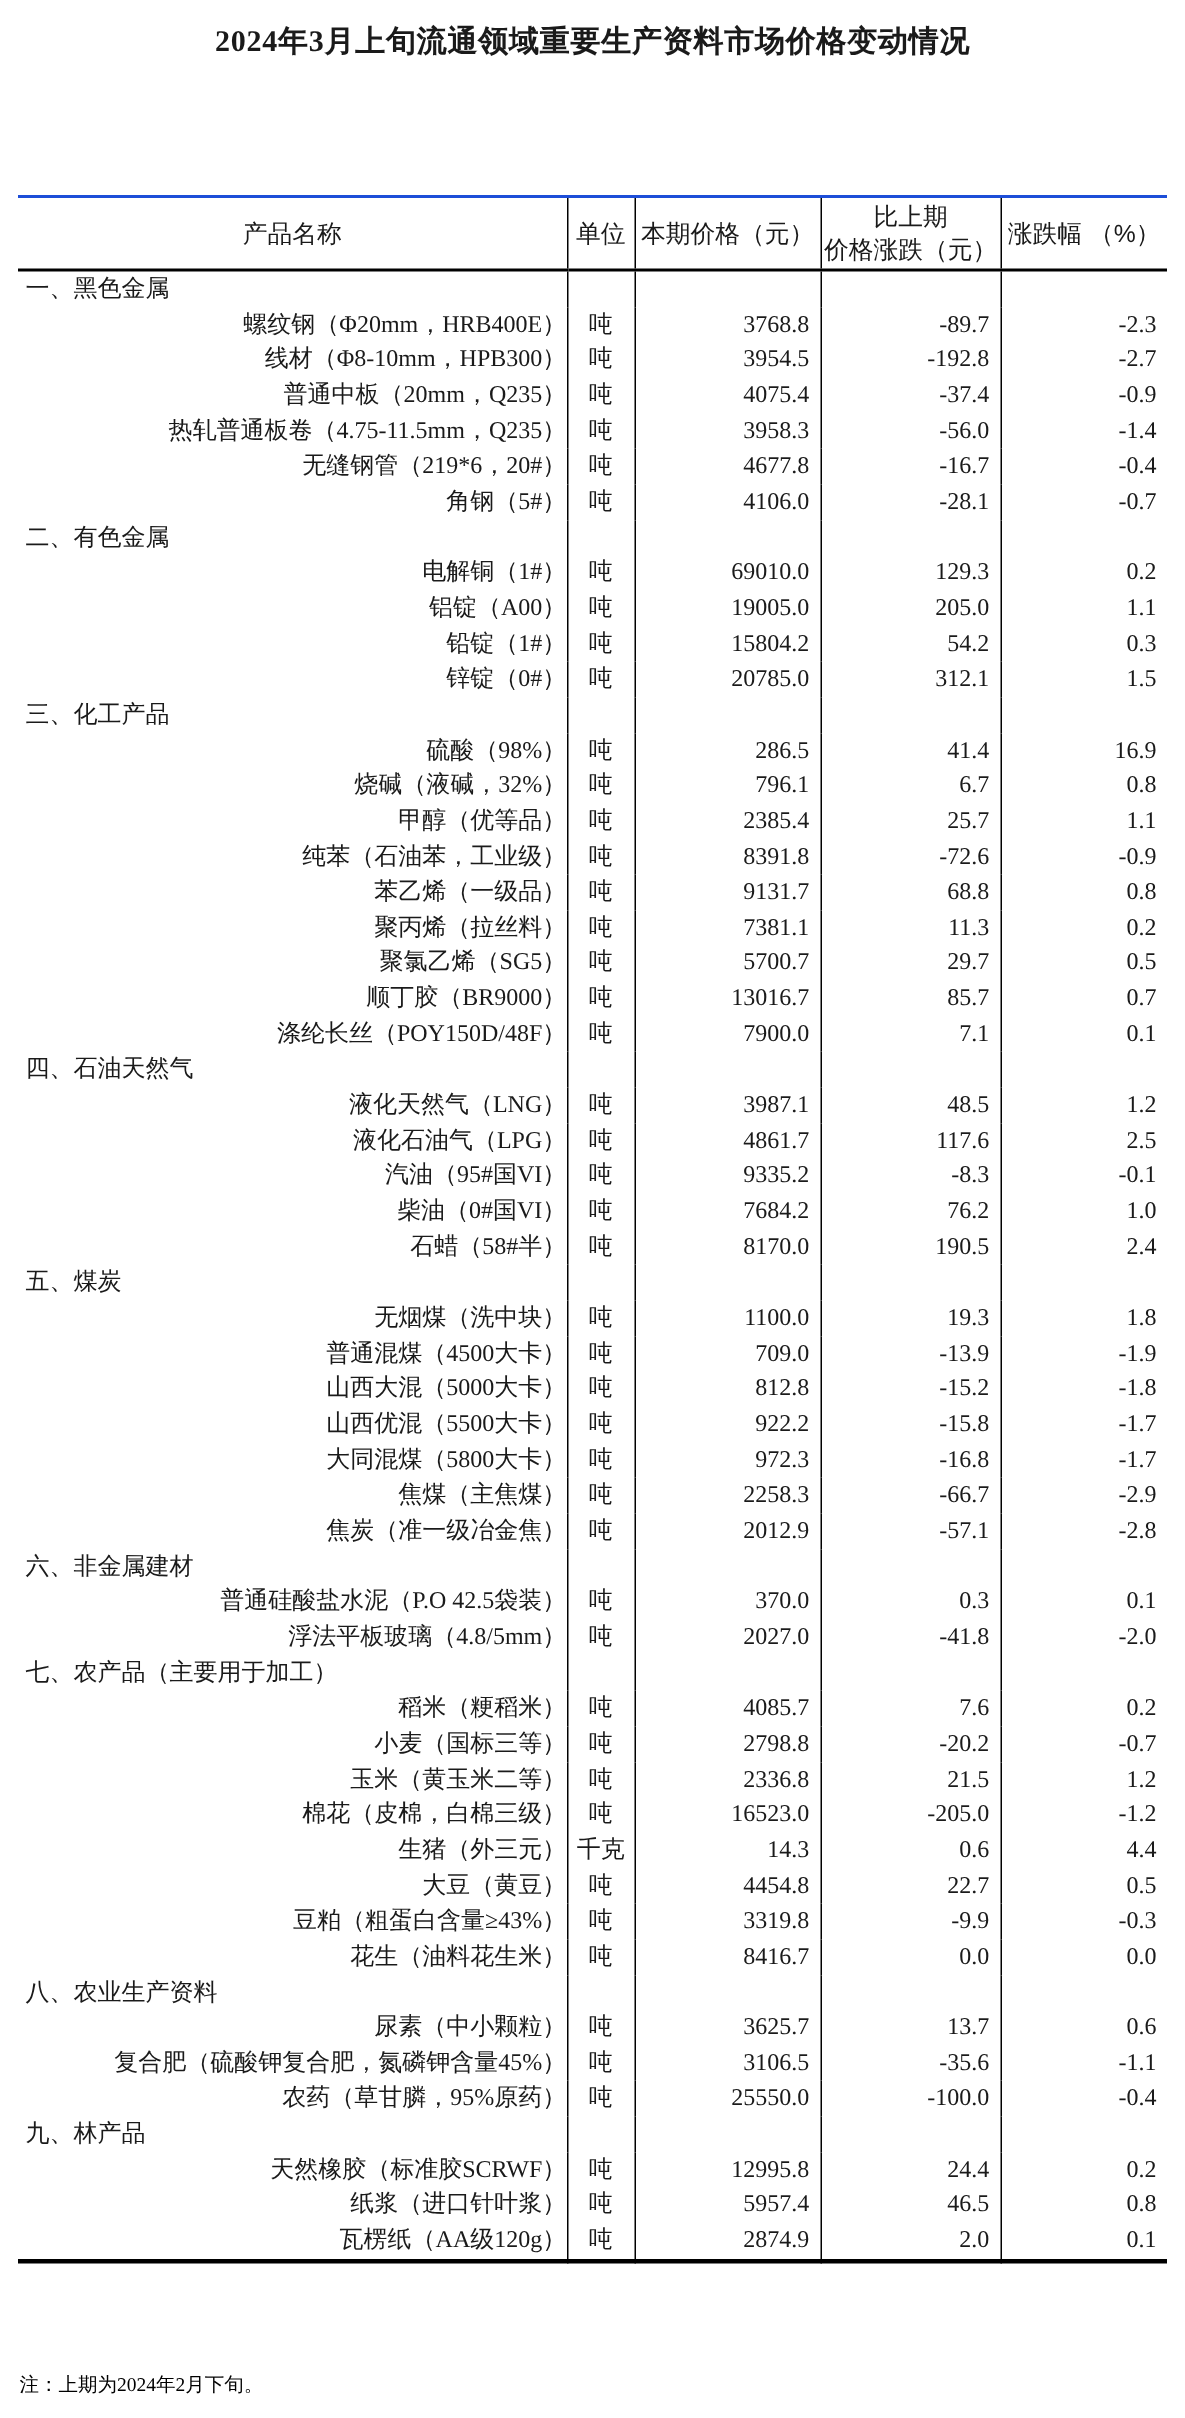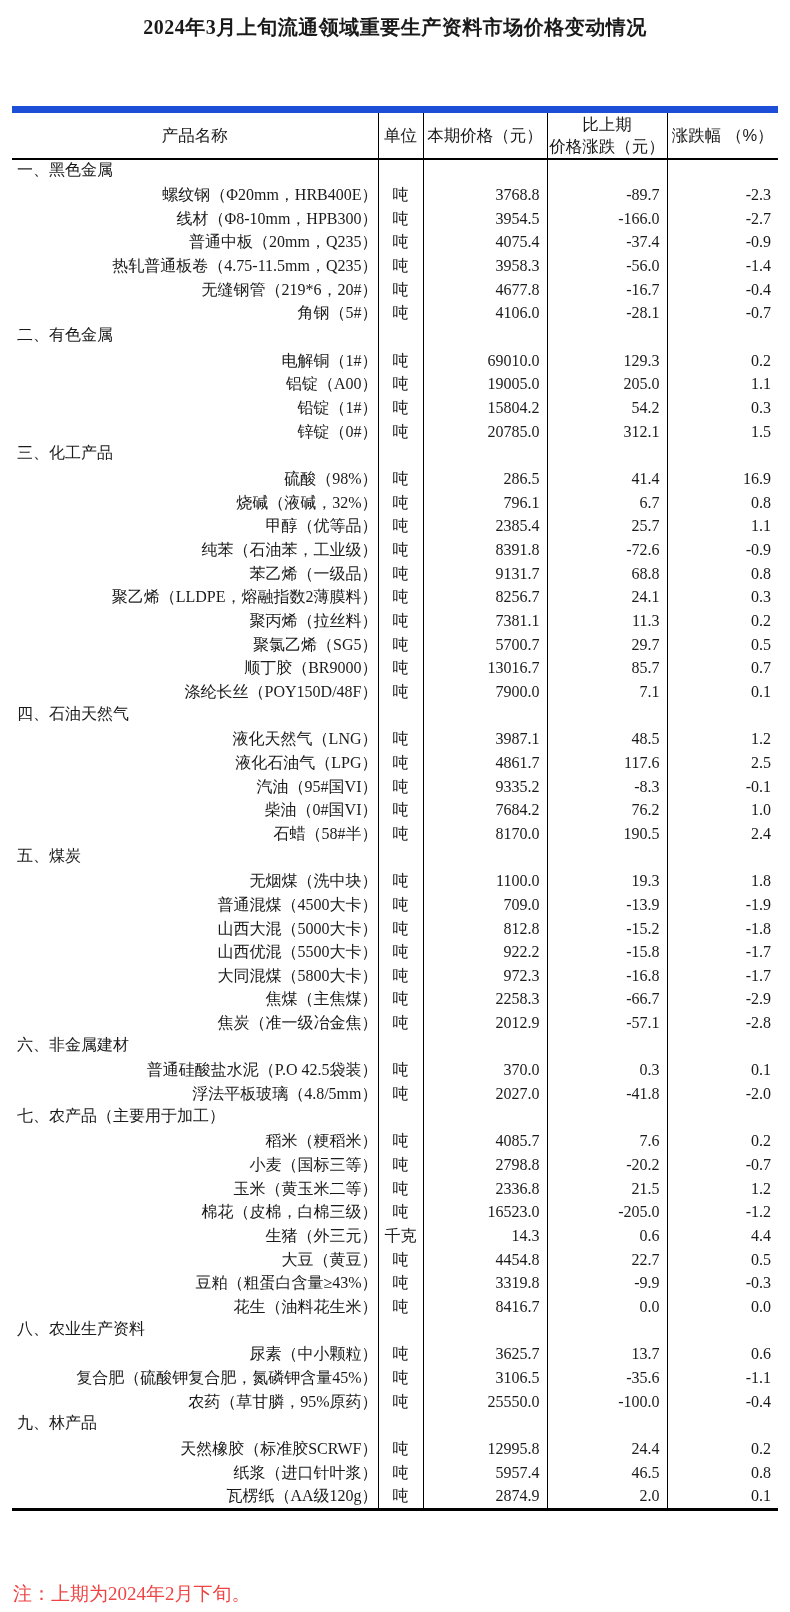--- a/index.html
+++ b/index.html
@@ -19,25 +19,25 @@
     text-align: center;
     font-size: 20px;
     font-weight: bold;
     letter-spacing: 0.5px;
     font-family: "Liberation Serif", "DejaVu Serif", serif;
     color: #1a1a1a;
   }
 
   table.price-table {
     position: absolute;
-    top: 106px; left: 12px;
+    top: 130px; left: 12px;
     width: 766px;
     border-collapse: collapse;
     table-layout: fixed;
-    border-top: 7px solid #1d4ed8;
+    border-top: 2px solid #1d4ed8;
     border-bottom: 3px solid #000;
   }
   .price-table th, .price-table td {
     border-right: 1.5px solid #000;
     overflow: hidden;
     white-space: nowrap;
   }
   .price-table th:last-child, .price-table td:last-child { border-right: none; }
 
   .price-table thead th {
@@ -54,38 +54,38 @@
   }
 
   .price-table tbody td {
     height: 23.65px;
     font-size: 16px;
     line-height: 23.65px;
     vertical-align: middle;
     color: #1a1a1a;
   }
   td.section-label {
-    font-family: Liberation Mono, monospace;
+    font-family: Liberation Serif, serif;
     padding-left: 5px;
     text-align: left;
   }
   td.product-name {
     font-family: "Liberation Serif", "DejaVu Serif", serif;
     padding-left: 60px;
     text-align: right;
   }
   td.unit-cell { text-align: center; font-family: "Liberation Serif", "DejaVu Serif", serif; }
   td.num-cell  { text-align: right; padding-right: 7px; font-family: "Liberation Serif", "DejaVu Serif", serif; }
 
   .footnote {
     position: absolute;
     top: 1581px; left: 13px;
-    font-size: 19px;
+    font-size: 13px;
     font-family: "Liberation Serif", "DejaVu Serif", serif;
-    color: #ef4444;
+    color: #000000;
   }
 </style>
 </head>
 <body>
 
 <div class="page">
 
   <div class="title">2024年3月上旬流通领域重要生产资料市场价格变动情况</div>
 
   <table class="price-table">
@@ -118,21 +118,21 @@
           <td class="product-name">螺纹钢（Φ20mm，HRB400E）</td>
           <td class="unit-cell">吨</td>
           <td class="num-cell">3768.8</td>
           <td class="num-cell">-89.7</td>
           <td class="num-cell">-2.3</td>
         </tr>
         <tr>
           <td class="product-name">线材（Φ8-10mm，HPB300）</td>
           <td class="unit-cell">吨</td>
           <td class="num-cell">3954.5</td>
-          <td class="num-cell">-166.0</td>
+          <td class="num-cell">-192.8</td>
           <td class="num-cell">-2.7</td>
         </tr>
         <tr>
           <td class="product-name">普通中板（20mm，Q235）</td>
           <td class="unit-cell">吨</td>
           <td class="num-cell">4075.4</td>
           <td class="num-cell">-37.4</td>
           <td class="num-cell">-0.9</td>
         </tr>
         <tr>
@@ -225,27 +225,20 @@
           <td class="num-cell">8391.8</td>
           <td class="num-cell">-72.6</td>
           <td class="num-cell">-0.9</td>
         </tr>
         <tr>
           <td class="product-name">苯乙烯（一级品）</td>
           <td class="unit-cell">吨</td>
           <td class="num-cell">9131.7</td>
           <td class="num-cell">68.8</td>
           <td class="num-cell">0.8</td>
-        </tr>
-        <tr>
-          <td class="product-name">聚乙烯（LLDPE，熔融指数2薄膜料）</td>
-          <td class="unit-cell">吨</td>
-          <td class="num-cell">8256.7</td>
-          <td class="num-cell">24.1</td>
-          <td class="num-cell">0.3</td>
         </tr>
         <tr>
           <td class="product-name">聚丙烯（拉丝料）</td>
           <td class="unit-cell">吨</td>
           <td class="num-cell">7381.1</td>
           <td class="num-cell">11.3</td>
           <td class="num-cell">0.2</td>
         </tr>
         <tr>
           <td class="product-name">聚氯乙烯（SG5）</td>

